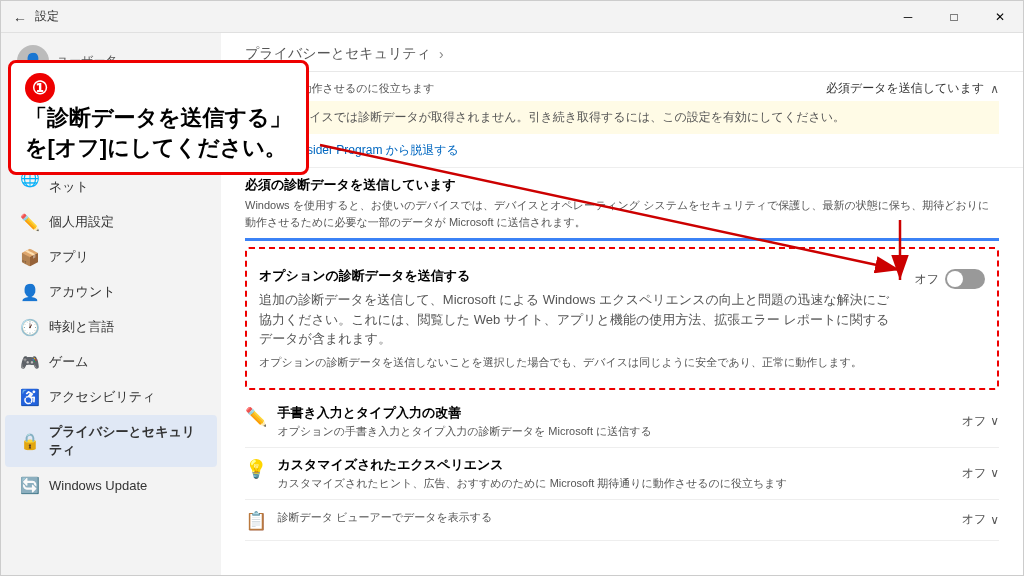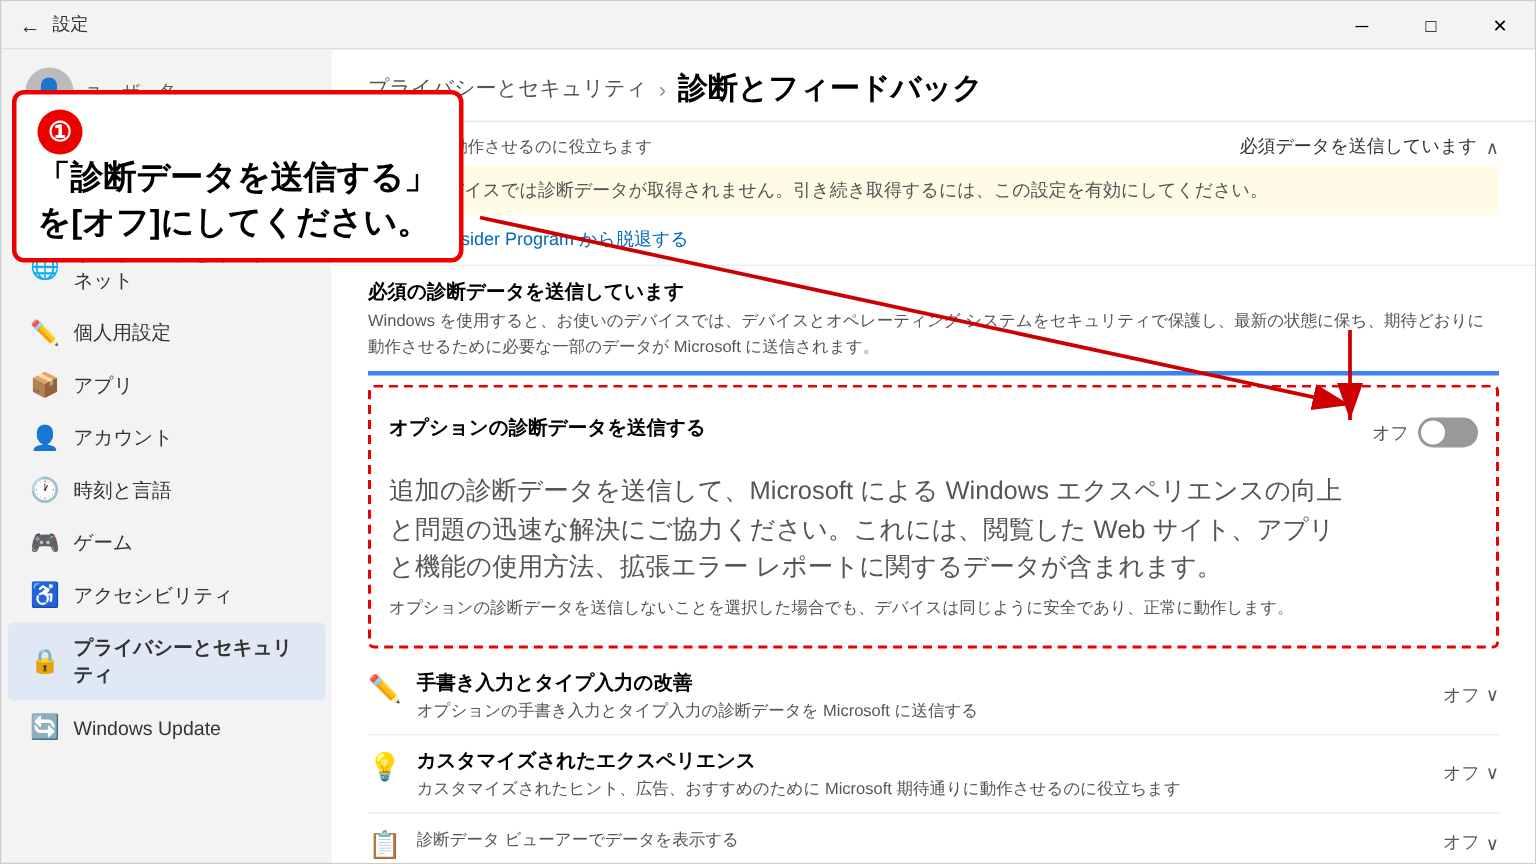--- a/index.html
+++ b/index.html
@@ -446,21 +446,20 @@
         <span>Windows Update</span>
       </div>
     </div>
 
     <div class="main-panel">
 
       <div class="main-header">
         <div class="breadcrumb">
           <span class="parent">プライバシーとセキュリティ</span>
           <span class="separator">›</span>
-          <span class="current">診断とフィードバック</span>
         </div>
       </div>
 
       <div class="req-data-row">
         <span class="req-data-label" style="font-size:11px;color:#555;">期待通りに動作させるのに役立ちます</span>
         <div class="req-data-control">
           <span class="required-badge">必須データを送信しています</span>
           <span style="cursor:pointer;font-size:12px;">∧</span>
         </div>
       </div>
@@ -475,21 +474,21 @@
 
       <div class="req-section">
         <div class="req-section-title">必須の診断データを送信しています</div>
         <div class="req-section-desc">Windows を使用すると、お使いのデバイスでは、デバイスとオペレーティング システムをセキュリティで保護し、最新の状態に保ち、期待どおりに動作させるために必要な一部のデータが Microsoft に送信されます。</div>
       </div>
 
       <div class="highlighted-section">
         <div class="section-row">
           <div class="section-row-left">
             <div class="section-title">オプションの診断データを送信する</div>
-            <div class="section-desc" style="font-size:17px;color:#555;line-height:1.5;margin-top:20px;">追加の診断データを送信して、Microsoft による Windows エクスペリエンスの向上と問題の迅速な解決にご協力ください。これには、閲覧した Web サイト、アプリと機能の使用方法、拡張エラー レポートに関するデータが含まれます。</div>
+            <div class="section-desc" style="font-size:13px;color:#555;line-height:1.5;margin-top:5px;">追加の診断データを送信して、Microsoft による Windows エクスペリエンスの向上と問題の迅速な解決にご協力ください。これには、閲覧した Web サイト、アプリと機能の使用方法、拡張エラー レポートに関するデータが含まれます。</div>
             <div style="font-size:11px;color:#555;margin-top:6px;">オプションの診断データを送信しないことを選択した場合でも、デバイスは同じように安全であり、正常に動作します。</div>
           </div>
           <div class="section-control" style="flex-shrink:0;margin-left:16px;align-self:flex-start;margin-top:2px;">
             <span style="font-size:12px;color:#555;">オフ</span>
             <div class="toggle off"></div>
           </div>
         </div>
       </div>
 
       <div class="small-section">

